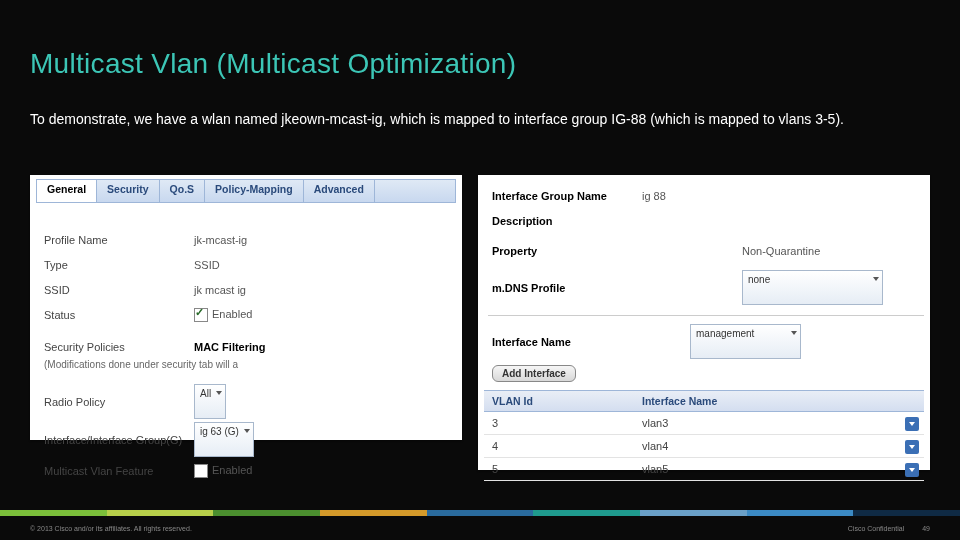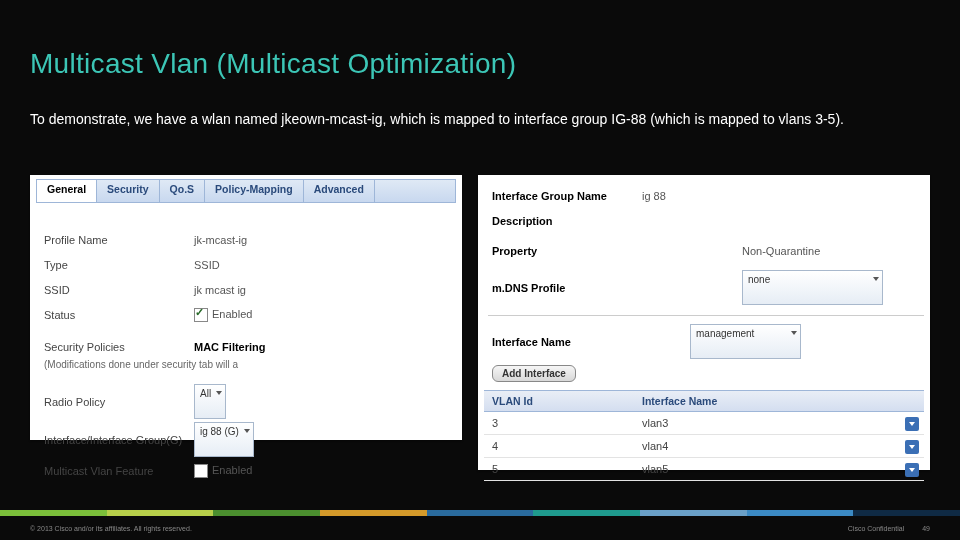--- a/index.html
+++ b/index.html
@@ -74,21 +74,21 @@
           <div class="lbl">Security Policies</div>
           <div class="val" style="font-weight:700;color:#000">MAC Filtering</div>
         </div>
       <div class="note">(Modifications done under security tab will a</div>
       <div class="row" style="margin-top:14px">
           <div class="lbl">Radio Policy</div>
           <div class="sel">All</div>
         </div>
       <div class="row">
           <div class="lbl">Interface/Interface Group(G)</div>
-          <div class="sel">ig 88 (G)</div>
+          <div class="sel">ig 63 (G)</div>
         </div>
       <div class="row">
           <div class="lbl">Multicast Vlan Feature</div>
           <div><span class="chk"></span><span class="val">Enabled</span></div>
         </div>
     </div>
   </div>
 
   <div class="panel right">
     <div class="form">

